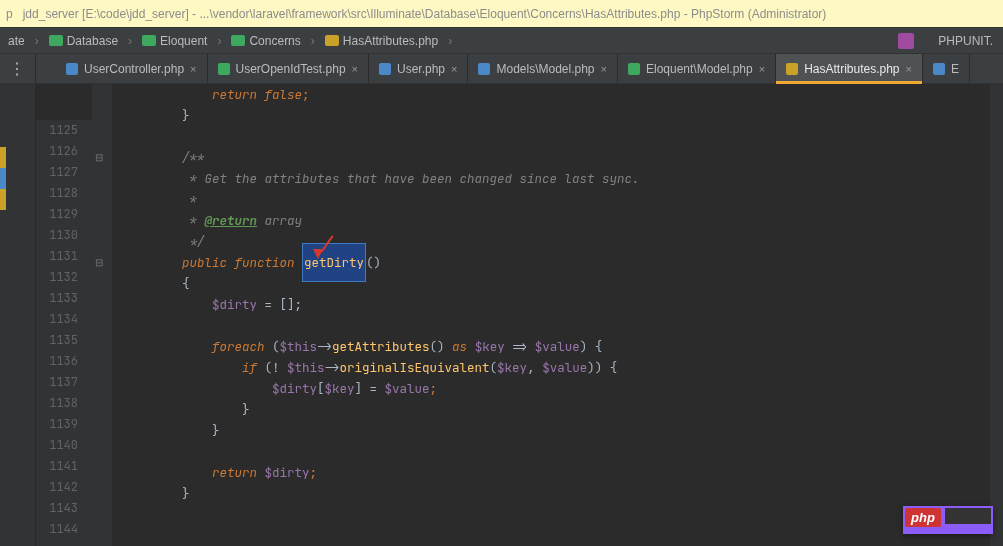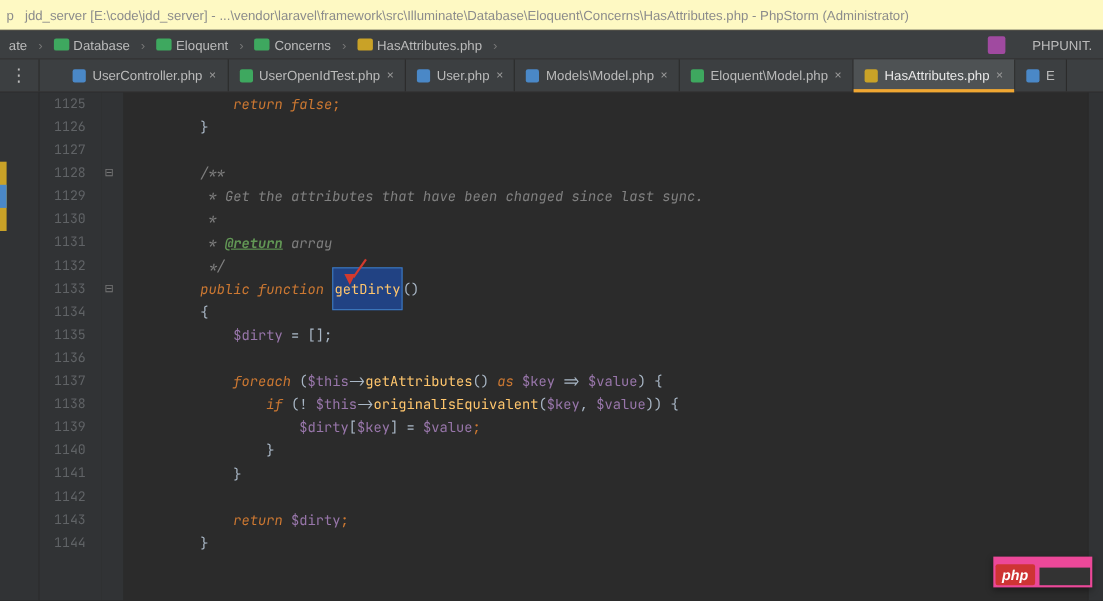--- a/index.html
+++ b/index.html
@@ -70,20 +70,21 @@
 .left-gutter-margin { width: 36px; background:#313335; border-right:1px solid #2b2b2b; }
 .gutter {
   width: 56px;
   background: #313335;
   text-align: right;
   padding-right: 14px;
   color: #606366;
   font-family: "JetBrains Mono", Consolas, monospace;
   font-size: 12px;
   position: relative;
+  margin-top: 36px;
 }
 .fold-col {
   width: 20px;
   background: #313335;
   position: relative;
 }
 .fold-mark { position:absolute; left:3px; color:#777; font-size:10px; line-height:21px; }
 .line-row { height: 21px; line-height: 21px; }
 .code-area {
   flex: 1;
@@ -115,22 +116,22 @@
   width:2px; height:20px; background:#d23a2e;
   transform: rotate(35deg);
 }
 .right-strip {
   width: 14px;
   background: #313335;
   border-left:1px solid #2b2b2b;
 }
 .php-badge {
   position:absolute; right:10px; bottom:12px;
-  background:#ec4899; width:90px; height:28px;
-  display:flex; align-items:flex-end; padding:2px;
+  background:#8b5cf6; width:90px; height:28px;
+  display:flex; align-items:flex-start; padding:2px;
   box-shadow: 0 2px 6px rgba(0,0,0,0.4);
 }
 .php-badge .logo { background:#ce3434; color:#fff; font-weight:bold; font-size:13px; padding:2px 6px; border-radius:2px; font-style:italic; }
 .php-badge .rest { flex:1; margin-left:4px; background:#333; height:16px; }
 .phpunit-block { display:flex; align-items:center; gap:24px; color:#bbb; }
 .phpunit-icn { width:16px; height:16px; background:#a04aa0; border-radius:2px; }
 </style>
 </head>
 <body>
 

